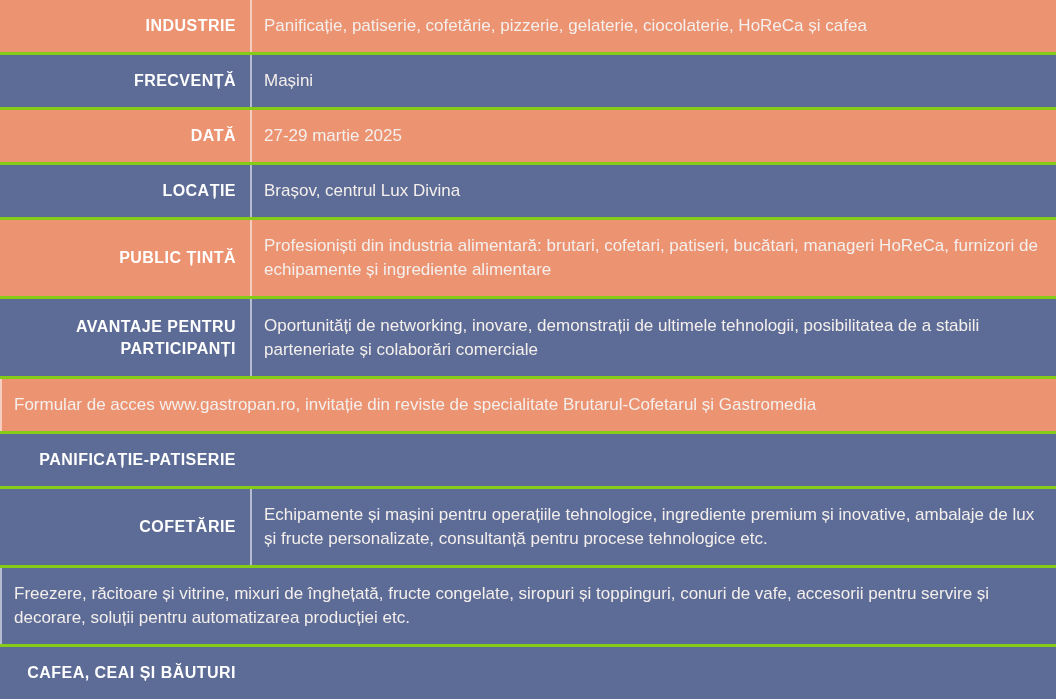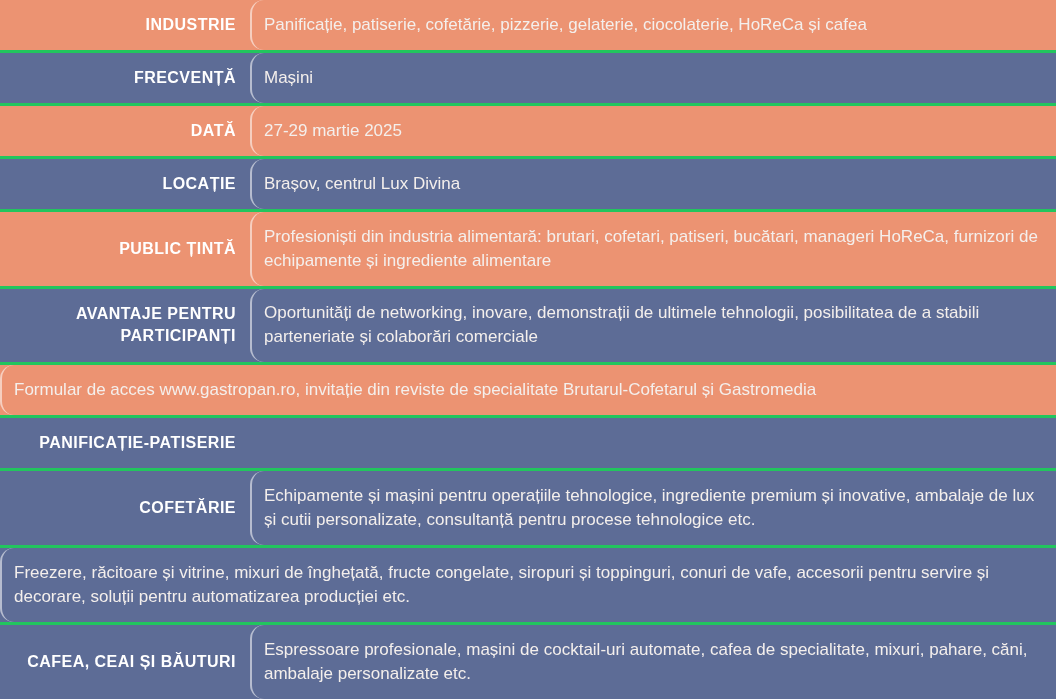--- a/index.html
+++ b/index.html
@@ -9,21 +9,21 @@
     height: 699px;
     overflow: hidden;
     font-family: "Liberation Sans", "DejaVu Sans", sans-serif;
   }
   .info-table {
     display: flex;
     flex-direction: column;
     gap: 3px;
     width: 1056px;
     height: 699px;
-    background: #22c55e;
+    background: #84cc16;
     box-sizing: border-box;
   }
   .row {
     display: flex;
     align-items: stretch;
     flex: 1 1 auto;
   }
   .row.salmon { background: var(--salmon, #ec9372); }
   .row.blue   { background: var(--blue, #5d6c96); }
   .cell-label {
@@ -45,21 +45,20 @@
     flex: 1 1 auto;
     box-sizing: border-box;
     border-left: 2px solid rgba(255,255,255,0.55);
     padding: 3px 18px 3px 12px;
     display: flex;
     flex-direction: column;
     justify-content: center;
     font-size: 17px;
     line-height: 24px;
     color: var(--value-text, #f4efec);
-    border-radius: 14px;
   }
 </style>
 </head>
 <body>
 
 <div class="info-table">
     <div class="row salmon">
     <div class="cell-label">INDUSTRIE</div>
     <div class="cell-value">Panificație, patiserie, cofetărie, pizzerie, gelaterie, ciocolaterie, HoReCa și cafea</div>
   </div>
@@ -84,22 +83,21 @@
     <div class="cell-value">Oportunități de networking, inovare, demonstrații de ultimele tehnologii, posibilitatea de a stabili parteneriate și colaborări comerciale</div>
   </div>
     <div class="row salmon">
     <div class="cell-value">Formular de acces www.gastropan.ro, invitație din reviste de specialitate Brutarul-Cofetarul și Gastromedia</div>
   </div>
     <div class="row blue">
     <div class="cell-label">PANIFICAȚIE-PATISERIE</div>
   </div>
     <div class="row blue">
     <div class="cell-label">COFETĂRIE</div>
-    <div class="cell-value">Echipamente și mașini pentru operațiile tehnologice, ingrediente premium și inovative, ambalaje de lux și cutii personalizate, consultanță pentru procese tehnologice etc.</div>
+    <div class="cell-value">Echipamente și mașini pentru operațiile tehnologice, ingrediente premium și inovative, ambalaje de lux și fructe personalizate, consultanță pentru procese tehnologice etc.</div>
   </div>
     <div class="row blue">
     <div class="cell-value">Freezere, răcitoare și vitrine, mixuri de înghețată, fructe congelate, siropuri și toppinguri, conuri de vafe, accesorii pentru servire și decorare, soluții pentru automatizarea producției etc.</div>
   </div>
     <div class="row blue">
     <div class="cell-label">CAFEA, CEAI ȘI BĂUTURI</div>
-    <div class="cell-value">Espressoare profesionale, mașini de cocktail-uri automate, cafea de specialitate, mixuri, pahare, căni, ambalaje personalizate etc.</div>
   </div>
   </div>
 
 </body></html>

